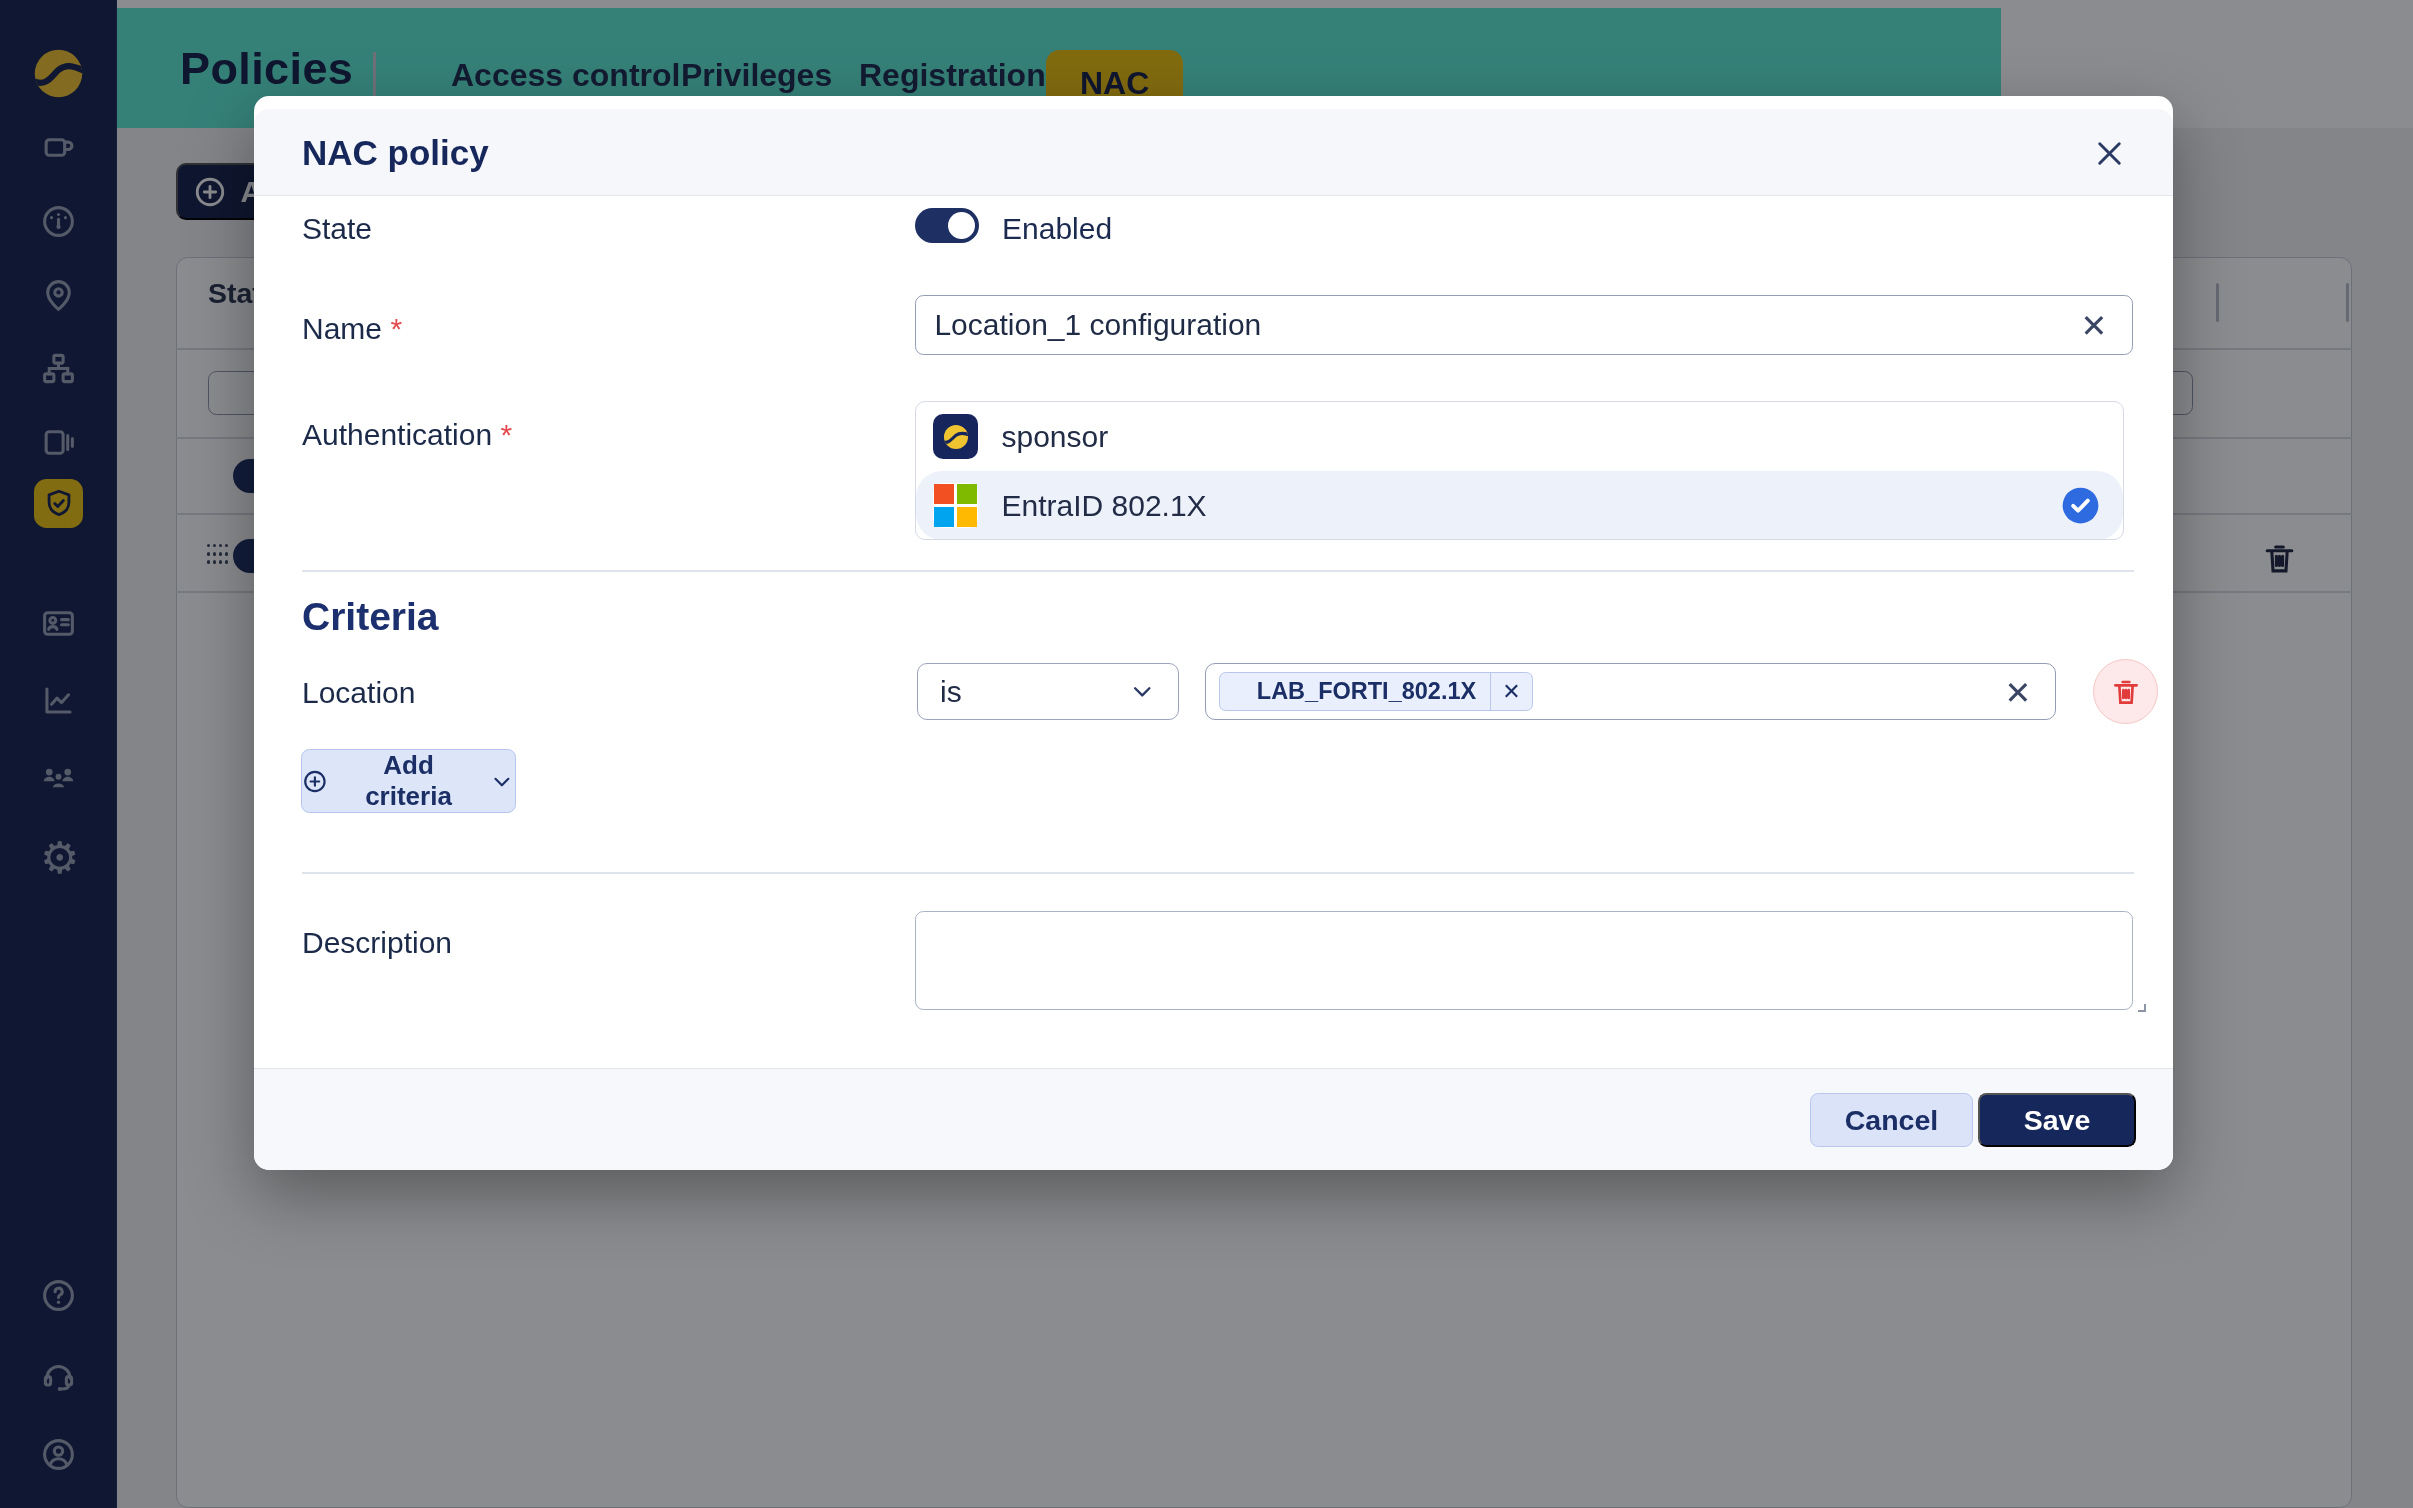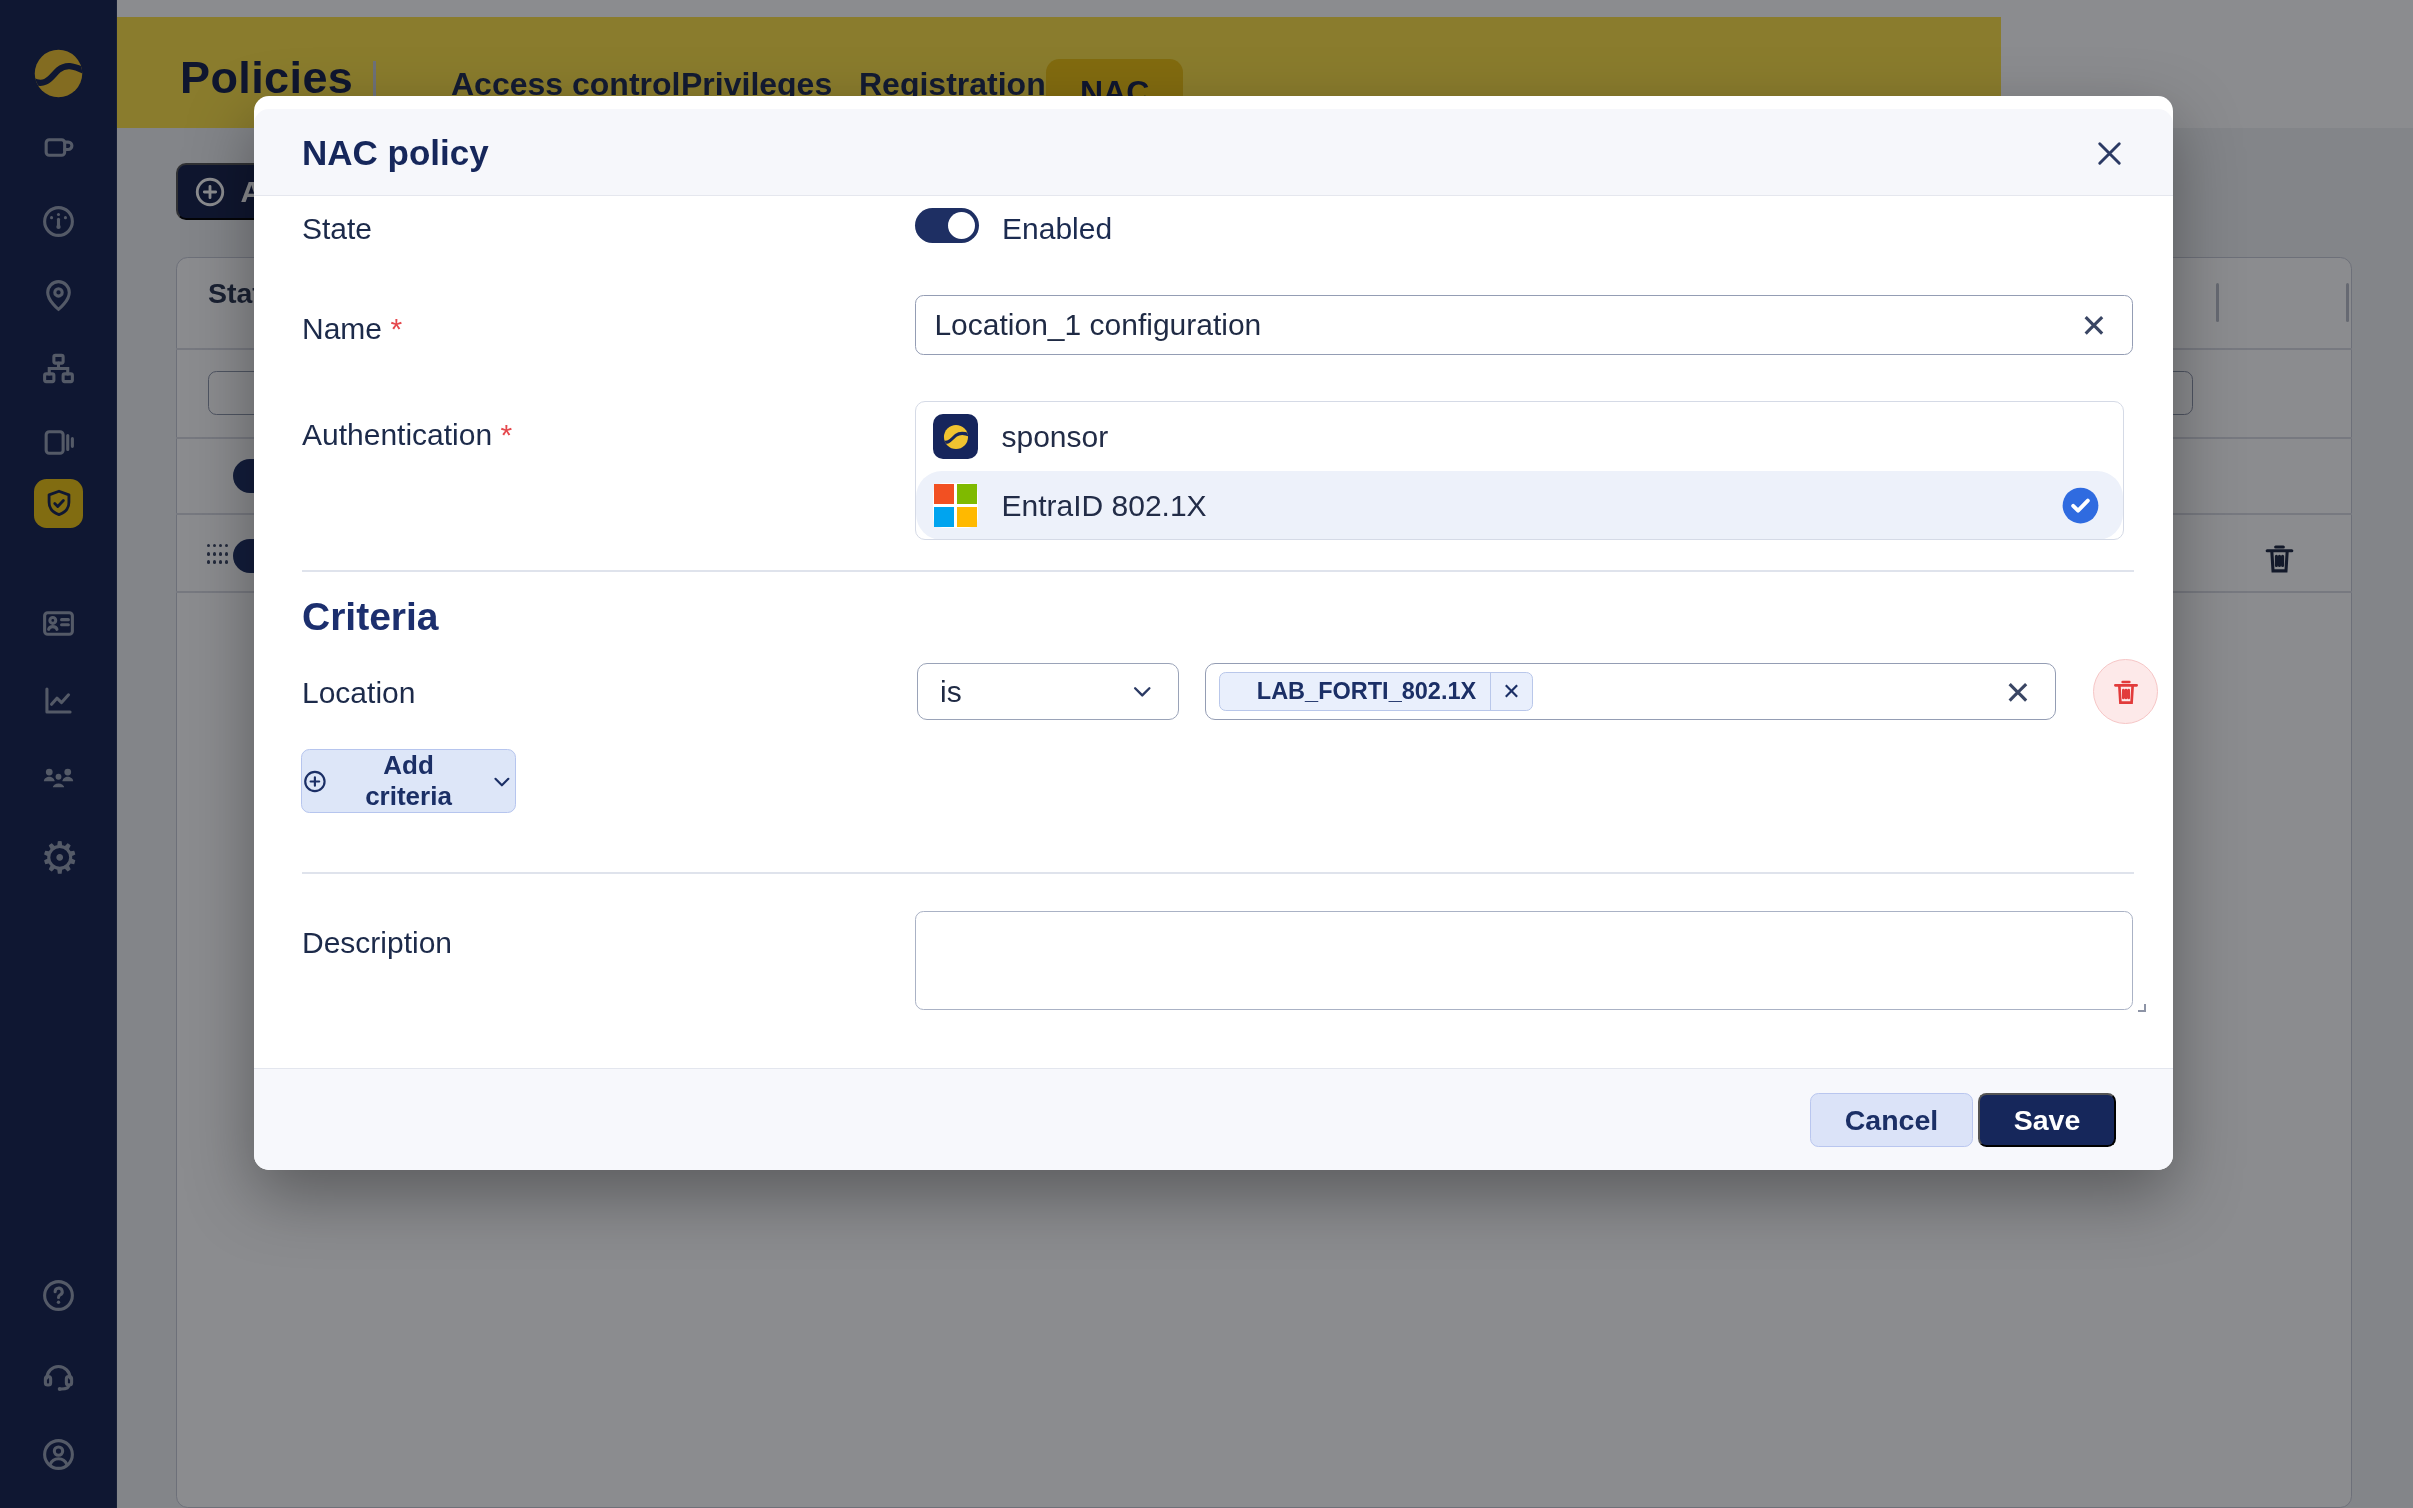--- a/index.html
+++ b/index.html
@@ -13,22 +13,22 @@
   .logo { position:absolute; left:30px; top:45px; width:57px; height:57px; }
   .side-ic { position:absolute; left:40px; width:37px; height:37px; color:#98a0b4; }
   .side-ic svg { width:37px; height:37px; display:block; }
   .active-tile { position:absolute; left:34px; top:479px; width:49px; height:49px;
                  background:#edc211; border-radius:12.6px; display:flex;
                  align-items:center; justify-content:center; }
   .active-tile svg { width:34px; height:34px; color:#152350; }
   .gear-glyph { font-size:44px; line-height:37px; color:#98a0b4; text-align:center; }
 
   
-  .topbar { position:absolute; left:117px; top:17px; width:1884px; height:128px;
-            background:#fde047; border-bottom:2.5px solid #d8dadf; z-index:1; }
+  .topbar { position:absolute; left:117px; top:8px; width:1884px; height:128px;
+            background:#5eead4; border-bottom:2.5px solid #d8dadf; z-index:1; }
   .page-title { position:absolute; left:63px; top:35px; font-size:45px; font-weight:bold;
                 color:#15214b; letter-spacing:0.4px; }
   .title-sep { position:absolute; left:256px; top:44px; width:2.5px; height:44px; background:#c9cdd6; }
   .tab { position:absolute; top:49px; font-size:32px; color:#1d2b50; font-weight:600; }
   .tab-access { left:334px; } .tab-priv { left:564px; } .tab-reg { left:742px; }
   .tab-nac { left:929px; top:42px; background:#eec00e; color:#15214b;
              padding:15px 34px; border-radius:13.4px 13.4px 0 0; }
 
   
   .content { position:absolute; left:117px; top:128px; width:2296px; height:1380px;
@@ -131,21 +131,21 @@
                color:#1f2a44; }
   .resize-grip { position:absolute; left:1884px; top:908px; width:8.4px; height:8.4px;
                  border-right:2.5px solid #8d94a6; border-bottom:2.5px solid #8d94a6; transform:rotate(0deg); }
 
   .modal-footer { position:absolute; left:0; bottom:0; width:100%; height:102px;
                   background:#f7f8fc; border-top:1.7px solid #e3e6ee;
                   border-radius:0 0 15px 15px; }
   .btn { position:absolute; top:24px; height:54px; border-radius:8.4px; font-size:28.5px;
          font-weight:600; display:flex; align-items:center; justify-content:center; }
   .btn-cancel { left:1556px; width:163px; background:#dbe3f8; border:1.7px solid #b9c6ef; color:#1b2f66; }
-  .btn-save { left:1724px; width:138px; background:#16275b; color:#fff; }
+  .btn-save { left:1724px; width:158px; background:#16275b; color:#fff; }
 </style>
 </head>
 <body>
 
 <div id="app">
 
   <nav class="sidebar">
     <svg class="logo" viewBox="0 0 24 24">
       <defs>
           <clipPath id="lc">

